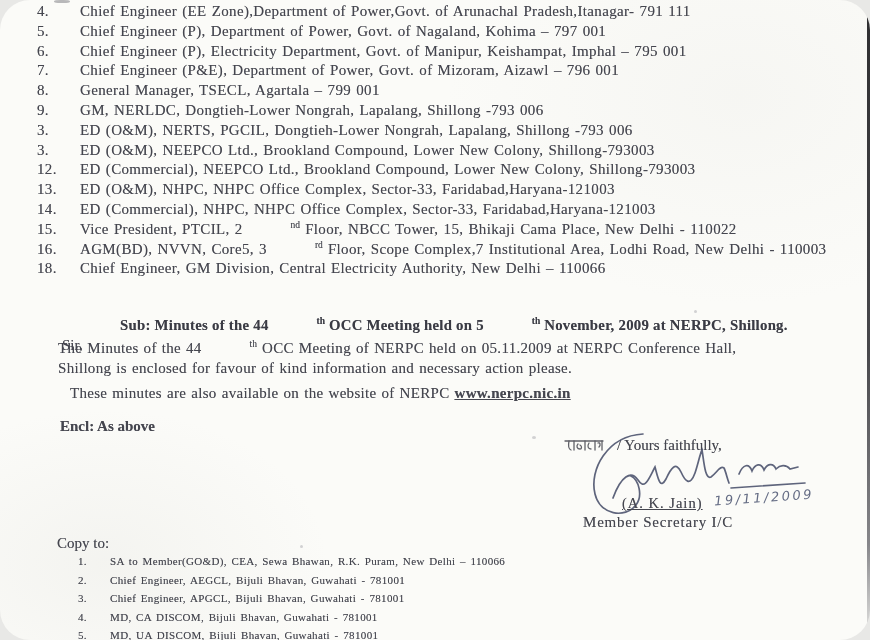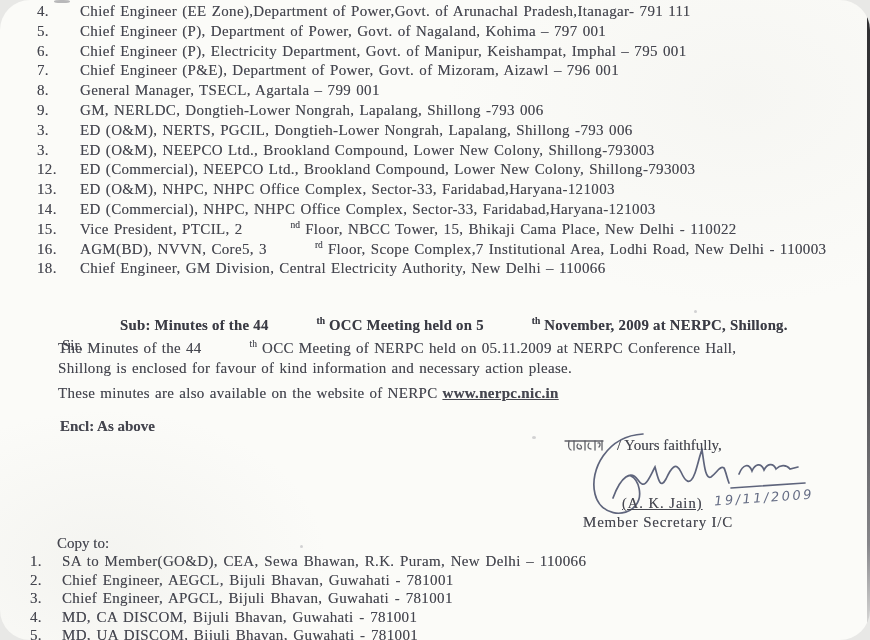--- a/index.html
+++ b/index.html
@@ -24,33 +24,33 @@
   .addr .row{height:19.8px;line-height:19.8px;font-size:15px;letter-spacing:.35px;word-spacing:1px;}
   .row .num{display:inline-block;}
   .addr .num{margin-left:37px;width:43px;}
   sup{font-size:9.5px;line-height:0;letter-spacing:0;margin-left:48px;}
   .b{font-weight:bold;}
   .u{text-decoration:underline;}
 
   .salutation{position:absolute;top:300px;left:62px;font-size:15px;margin-top:37px;}
   .subject{position:absolute;top:317px;left:120px;font-size:14.8px;font-weight:bold;letter-spacing:.25px;color:#3a3b44;}
   .para1{position:absolute;top:338px;left:58px;font-size:15px;line-height:20.4px;letter-spacing:.3px;word-spacing:1px;}
-  .para2{position:absolute;top:385px;left:58px;font-size:15px;letter-spacing:.3px;word-spacing:1px;}
+  .para2{position:absolute;top:385px;left:70px;font-size:15px;letter-spacing:.3px;word-spacing:1px;}
   .encl{position:absolute;top:418px;left:60px;font-size:15px;font-weight:bold;}
 
   .valediction{position:absolute;top:437px;left:563px;font-size:15px;display:flex;align-items:center;gap:12px;}
   .sig-svg{position:absolute;left:555px;top:420px;pointer-events:none;}
   .sig-name{position:absolute;top:495px;left:622px;font-size:14.5px;letter-spacing:1px;text-decoration:underline;}
   .sig-date{position:absolute;top:490px;left:714px;font-family:"DejaVu Sans",sans-serif;font-style:italic;
     font-size:13px;letter-spacing:2.5px;color:#4a5370;opacity:.85;transform:rotate(-4deg);text-shadow:none;}
   .sig-title{position:absolute;top:514px;left:583px;font-size:15px;letter-spacing:.8px;}
 
   .copy-label{position:absolute;top:535px;left:57px;font-size:15px;}
   .copy{position:absolute;top:552px;left:0;right:12px;}
-  .copy .row{height:18.6px;line-height:18.6px;font-size:15px;letter-spacing:.35px;word-spacing:1.5px;}
+  .copy .row{height:18.6px;line-height:18.6px;font-size:11px;letter-spacing:.35px;word-spacing:1.5px;margin-left:48px;}
   .copy .num{margin-left:30px;width:32px;}
 </style>
 </head>
 <body>
 
 <div class="page">
 
   <div class="scan-edge"></div>
   <div class="top-sliver"></div>
   <div class="speck" style="left:694px;top:310px;width:3px;height:3px;"></div>

